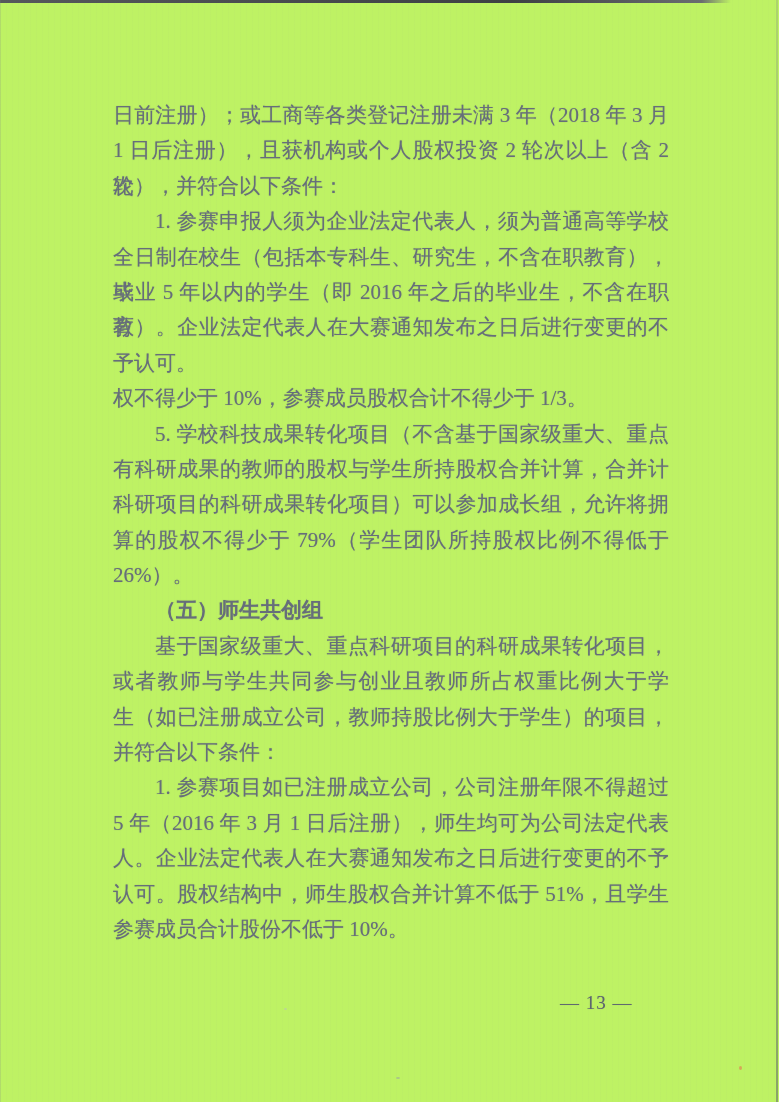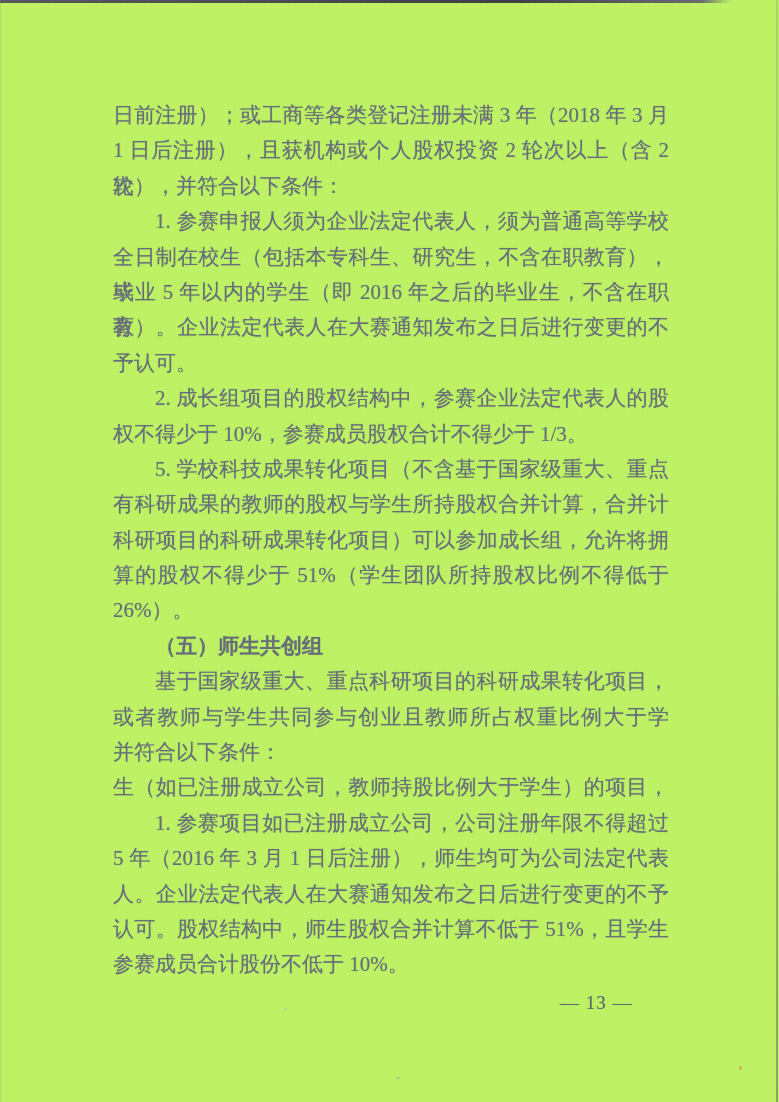--- a/index.html
+++ b/index.html
@@ -61,32 +61,31 @@
 
   <div class="textblock" id="textblock">
       <div class="line justify">日前注册）；或工商等各类登记注册未满 3 年（2018 年 3 月</div>
       <div class="line justify">1 日后注册），且获机构或个人股权投资 2 轮次以上（含 2 轮</div>
       <div class="line">次），并符合以下条件：</div>
       <div class="line indent justify">1. 参赛申报人须为企业法定代表人，须为普通高等学校</div>
       <div class="line justify">全日制在校生（包括本专科生、研究生，不含在职教育），或</div>
       <div class="line justify">毕业 5 年以内的学生（即 2016 年之后的毕业生，不含在职教</div>
       <div class="line justify">育）。企业法定代表人在大赛通知发布之日后进行变更的不</div>
       <div class="line">予认可。</div>
-      <div class="line indent justify">2. 成长组项目的股权结构中，参赛企业法定代表人的股</div>
       <div class="line">权不得少于 10%，参赛成员股权合计不得少于 1/3。</div>
       <div class="line indent justify">5. 学校科技成果转化项目（不含基于国家级重大、重点</div>
       <div class="line justify">有科研成果的教师的股权与学生所持股权合并计算，合并计</div>
       <div class="line justify">科研项目的科研成果转化项目）可以参加成长组，允许将拥</div>
-      <div class="line justify">算的股权不得少于 51%（学生团队所持股权比例不得低于</div>
+      <div class="line justify">算的股权不得少于 79%（学生团队所持股权比例不得低于</div>
       <div class="line">26%）。</div>
       <div class="line indent bold">（五）师生共创组</div>
       <div class="line indent justify">基于国家级重大、重点科研项目的科研成果转化项目，</div>
       <div class="line justify">或者教师与学生共同参与创业且教师所占权重比例大于学</div>
+      <div class="line justify">生（如已注册成立公司，教师持股比例大于学生）的项目，</div>
       <div class="line">并符合以下条件：</div>
-      <div class="line justify">生（如已注册成立公司，教师持股比例大于学生）的项目，</div>
       <div class="line indent justify">1. 参赛项目如已注册成立公司，公司注册年限不得超过</div>
       <div class="line justify">5 年（2016 年 3 月 1 日后注册），师生均可为公司法定代表</div>
       <div class="line justify">人。企业法定代表人在大赛通知发布之日后进行变更的不予</div>
       <div class="line justify">认可。股权结构中，师生股权合并计算不低于 51%，且学生</div>
       <div class="line">参赛成员合计股份不低于 10%。</div>
     </div>
 
   <div class="page-number">— 13 —</div>
 
   <div class="speck speck-orange"></div>

